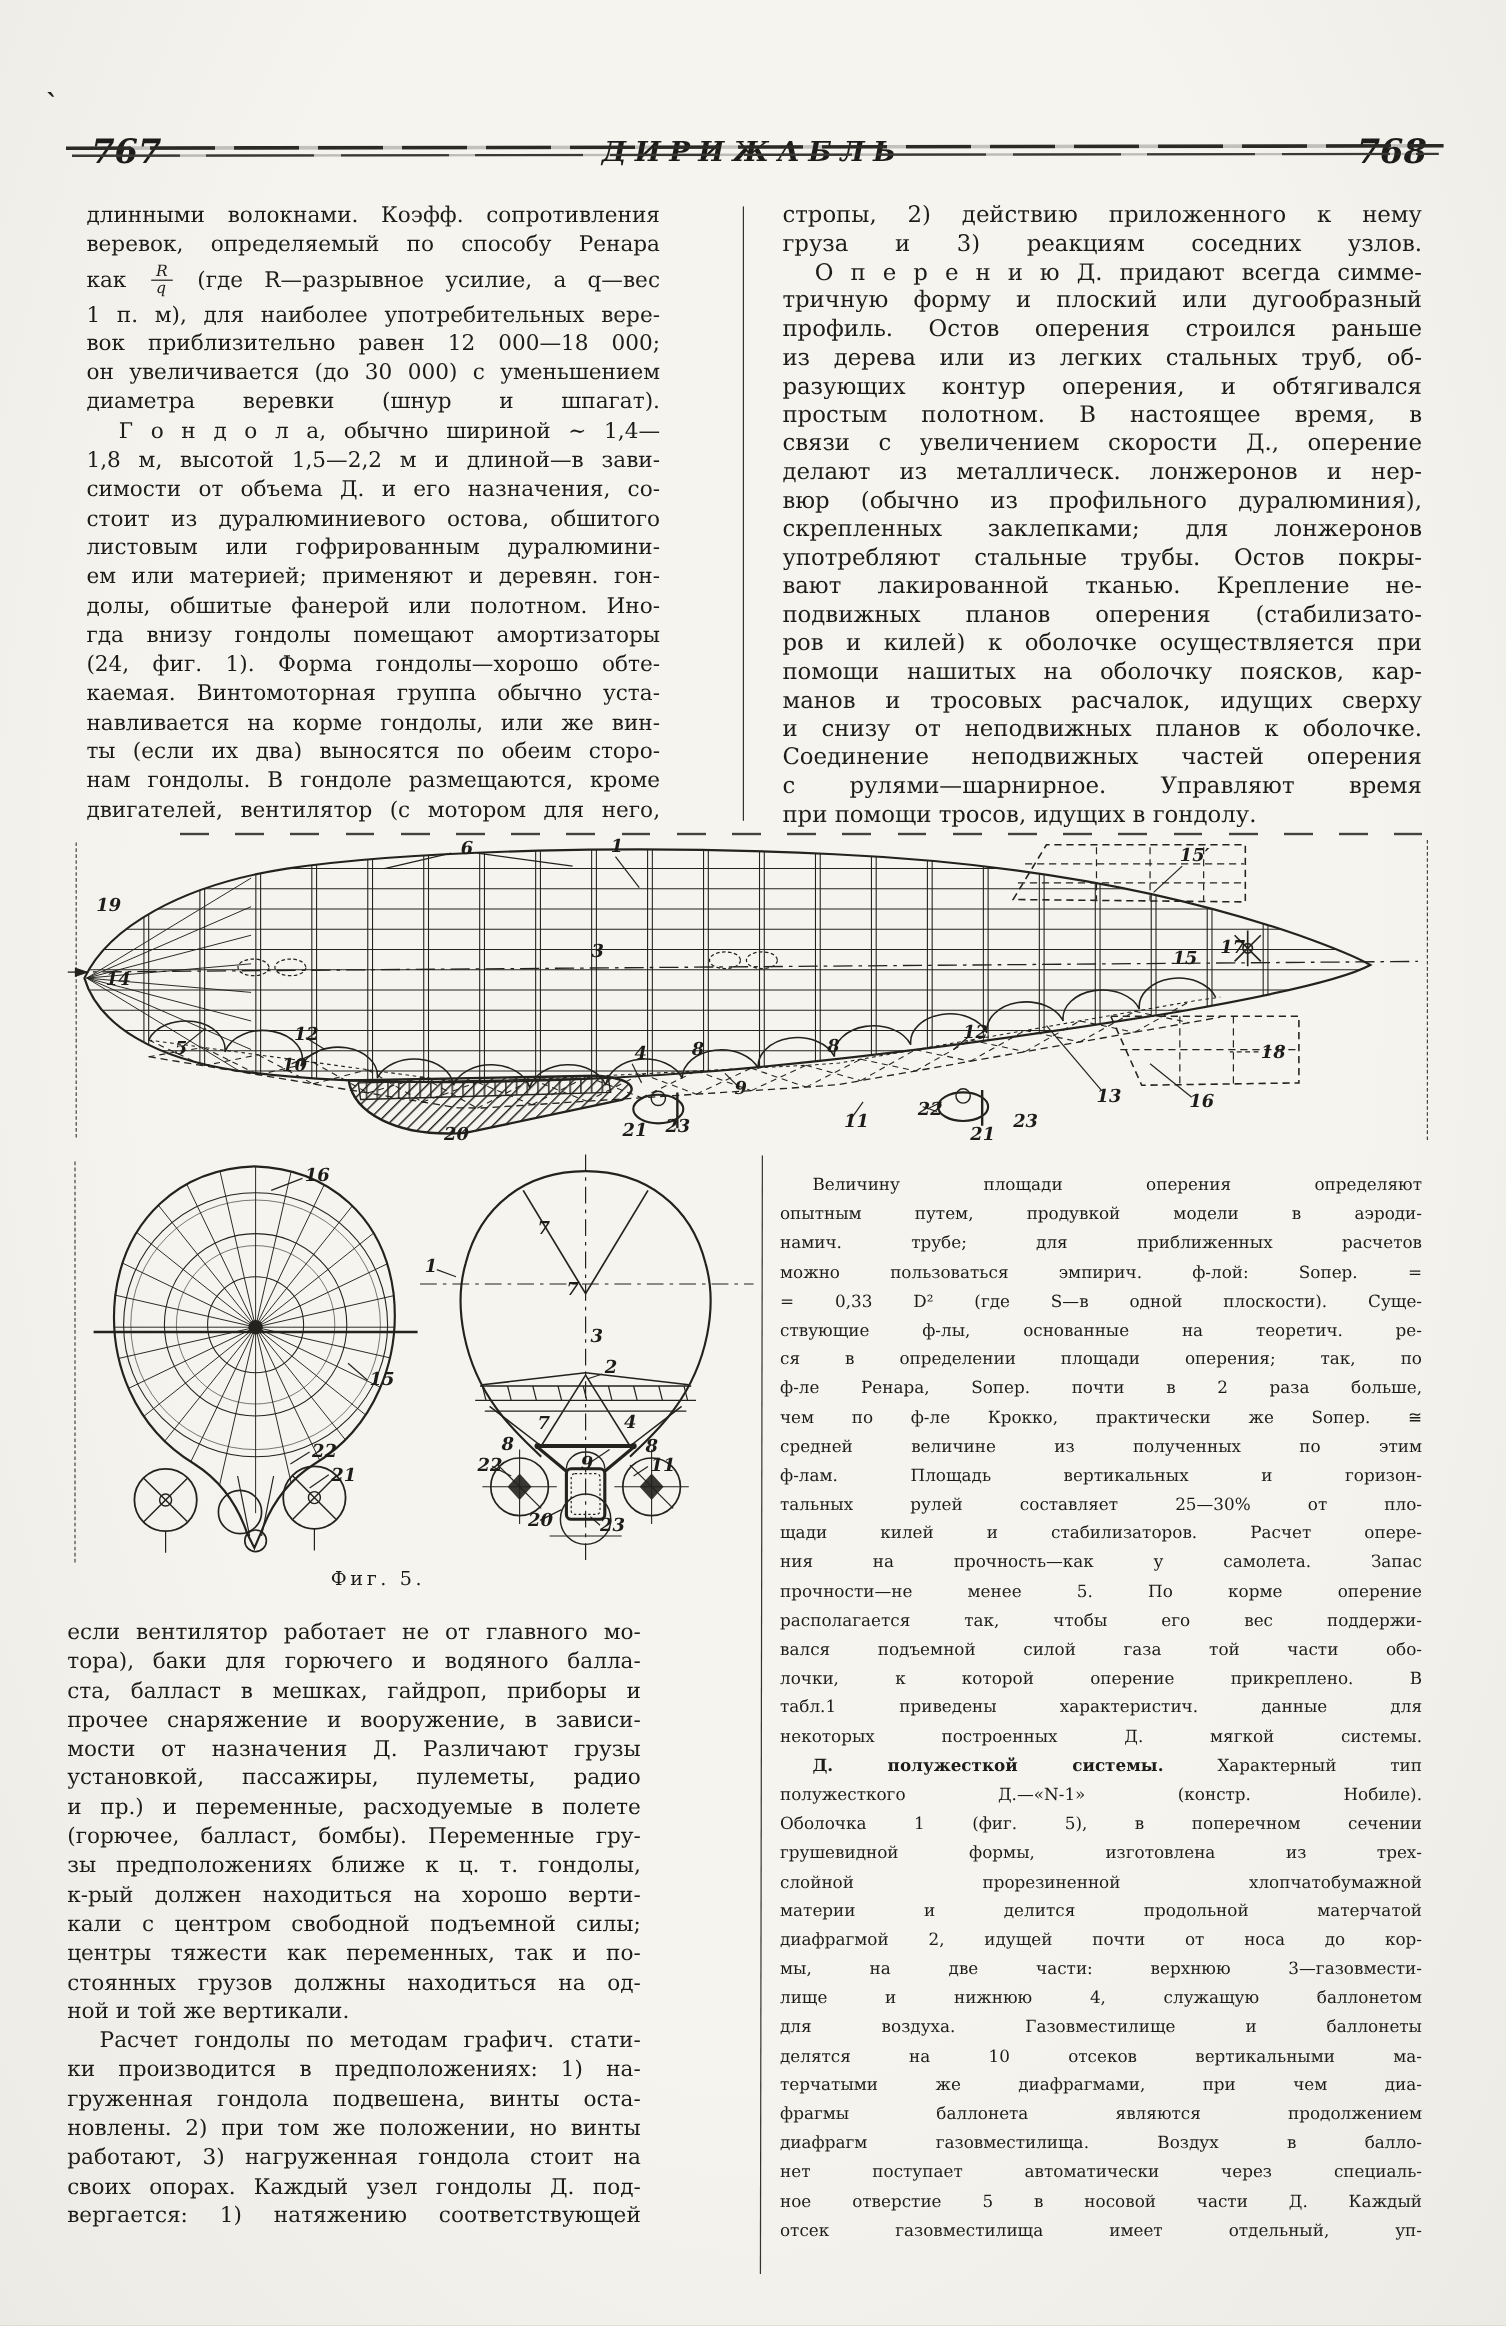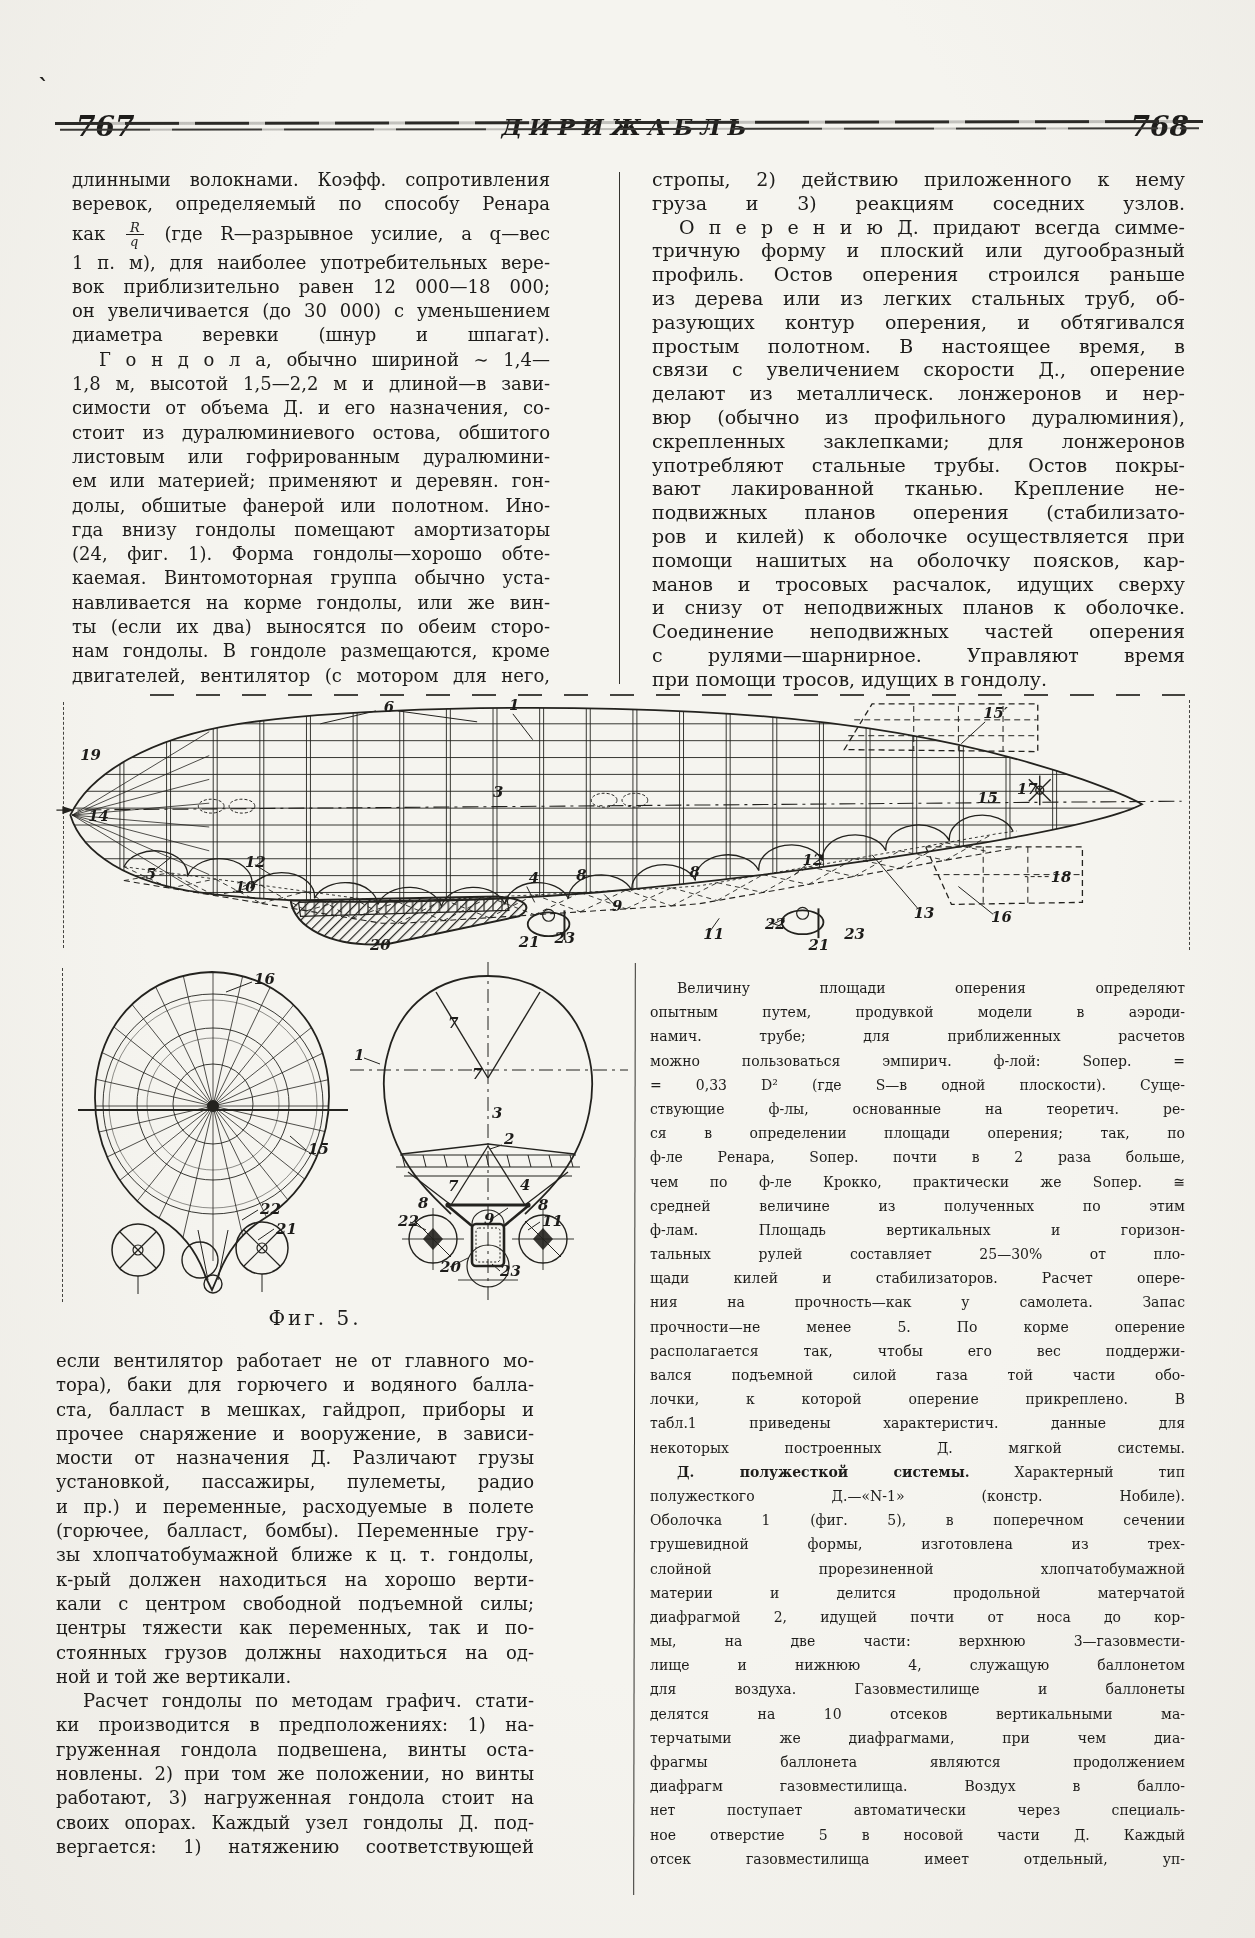--- a/index.html
+++ b/index.html
@@ -43,21 +43,21 @@
   .dashv{position:absolute;width:0;border-left:1.6px dashed #44433f;}
   .dv1{left:63px;top:702px;height:246px;}
   .dv2{left:1189px;top:700px;height:250px;}
   .dv3{left:62px;top:968px;height:334px;}
   .fig{position:absolute;}
   .fig svg{display:block;width:100%;height:100%;}
   .fig-side{left:56px;top:698px;width:1135px;height:256px;}
   .fig-crossL{left:70px;top:958px;width:285px;height:350px;}
   .fig-crossR{left:338px;top:958px;width:300px;height:350px;}
   .caption{position:absolute;left:155px;top:1306px;width:320px;text-align:center;
-    font-size:20px;letter-spacing:3px;}
+    font-size:16px;letter-spacing:3px;}
   svg *{vector-effect:non-scaling-stroke;}
   .ln{stroke:#23221e;fill:none;}
   .fig-label{font-family:"DejaVu Serif",serif;font-style:italic;font-weight:bold;
     font-size:15px;fill:#1d1c1a;}
 </style>
 </head>
 <body>
 
 <div class="page">
 
@@ -548,21 +548,21 @@
     </div>
   <div class="col col4">
       <div class="line">если вентилятор работает не от главного мо-</div>
       <div class="line">тора), баки для горючего и водяного балла-</div>
       <div class="line">ста, балласт в мешках, гайдроп, приборы и</div>
       <div class="line">прочее снаряжение и вооружение, в зависи-</div>
       <div class="line">мости от назначения Д. Различают грузы</div>
       <div class="line">установкой, пассажиры, пулеметы, радио</div>
       <div class="line">и пр.) и переменные, расходуемые в полете</div>
       <div class="line">(горючее, балласт, бомбы). Переменные гру-</div>
-      <div class="line">зы хлопчатобумажной ближе к ц. т. гондолы,</div>
+      <div class="line">зы предположениях ближе к ц. т. гондолы,</div>
       <div class="line">к-рый должен находиться на хорошо верти-</div>
       <div class="line">кали с центром свободной подъемной силы;</div>
       <div class="line">центры тяжести как переменных, так и по-</div>
       <div class="line">стоянных грузов должны находиться на од-</div>
       <div class="line last">ной и той же вертикали.</div>
       <div class="line ind">Расчет гондолы по методам графич. стати-</div>
       <div class="line">ки производится в предположениях: 1) на-</div>
       <div class="line">груженная гондола подвешена, винты оста-</div>
       <div class="line">новлены. 2) при том же положении, но винты</div>
       <div class="line">работают, 3) нагруженная гондола стоит на</div>

